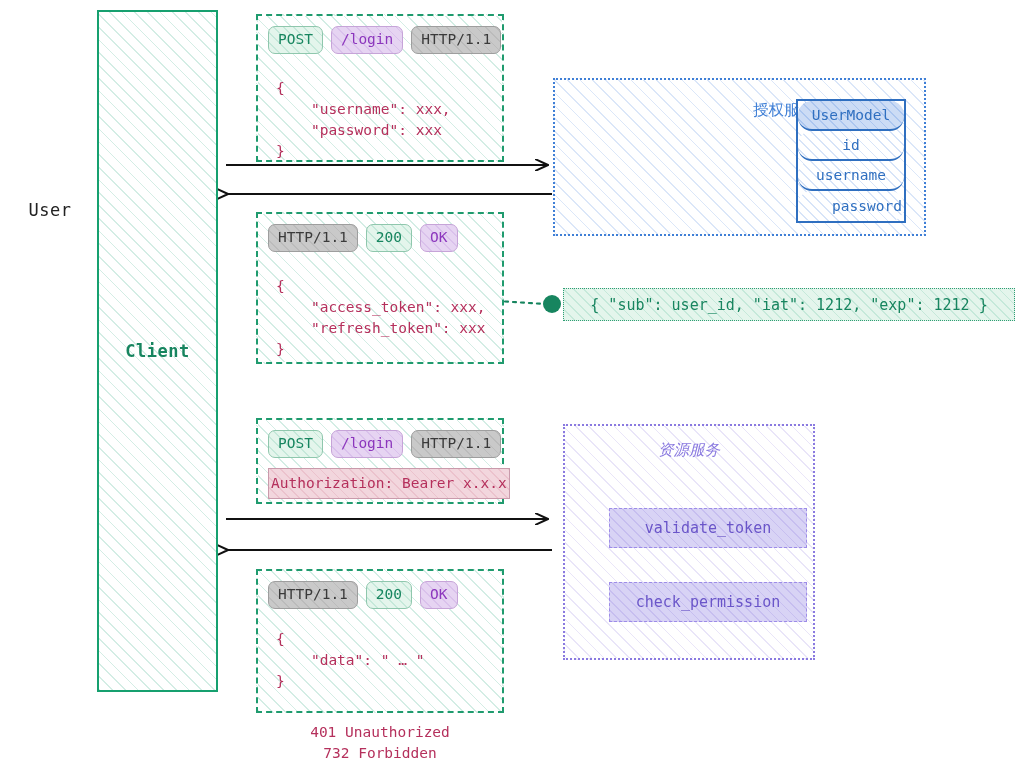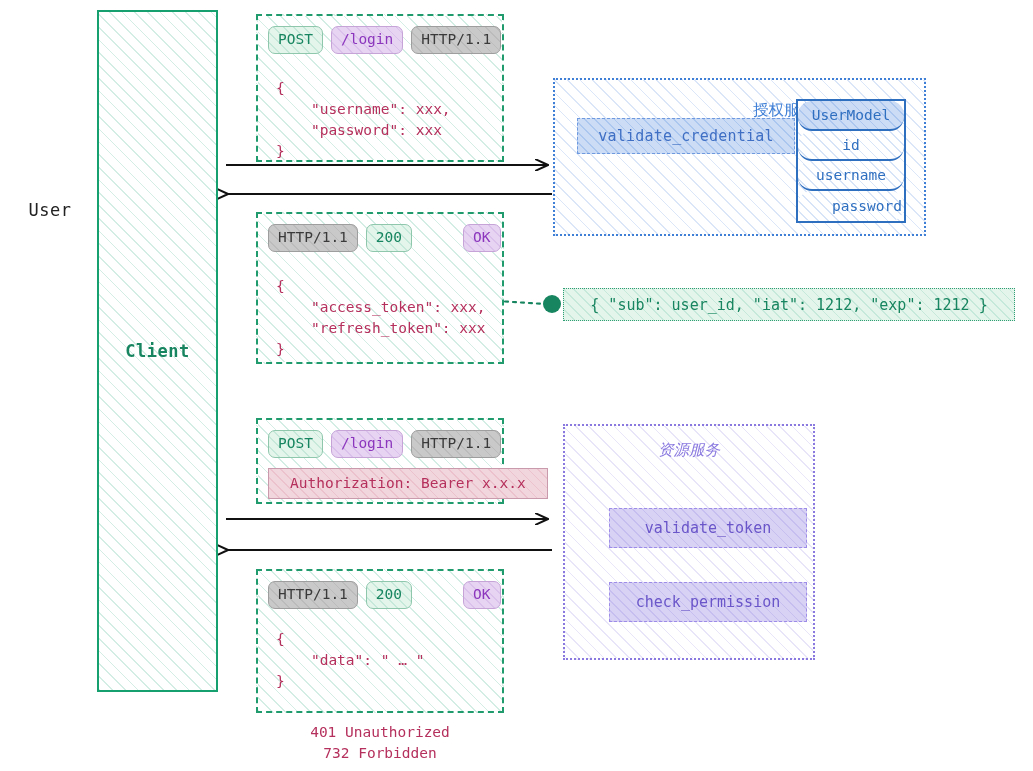--- a/index.html
+++ b/index.html
@@ -119,36 +119,36 @@
     border-radius: 7px;
     font-size: 14.5px;
     padding: 5px 9px 6px 9px;
     line-height: 1;
     white-space: nowrap;
   }
   .badge-method { border: 1px solid #8fc7ad; color: #17855f; }
   .badge-path   { border: 1px solid #c6a4d8; color: #8c36bd; }
   .badge-proto  { border: 1px solid #9e9e9e; color: #3a3a3a; }
   .badge-code   { border: 1px solid #8fc7ad; color: #17855f; }
-  .badge-status { border: 1px solid #c6a4d8; color: #8c36bd; margin-left: 43px; }
+  .badge-status { border: 1px solid #c6a4d8; color: #8c36bd; }
 
   .body-json {
     position: absolute;
     font-size: 14.5px;
     color: #b5305c;
     line-height: 21px;
     white-space: pre;
   }
   .auth-header {
     position: absolute;
     left: 10px;
     border: 1px solid #c99aab;
     color: #b5305c;
     font-size: 14.5px;
-    padding: 7px 21px;
+    padding: 7px 2px;
     line-height: 1;
     white-space: nowrap;
   }
 
   
   .service-box { }
   #auth-service {
     left: 553px; top: 78px; width: 373px; height: 158px;
     border: 2px dotted #3f7fd6;
   }
@@ -291,21 +291,20 @@
 }</div>
   </div>
 
   <div class="abs" id="error-notes">
     <span class="err-line">401 Unauthorized</span>
     <span class="err-line">732 Forbidden</span>
   </div>
 
   <div class="abs hatch-blue service-box" id="auth-service">
     <div id="auth-title">授权服务</div>
-    <div class="fn-blue hatch-blue-fill" style="left:22px; top:38px; width:216px; height:34px;">validate_credential</div>
   </div>
 
   <div class="abs" id="user-model">
     <div class="um-row hatch-blue-fill">UserModel</div>
     <div class="um-row hatch-blue-cell">id</div>
     <div class="um-row hatch-blue-cell">username</div>
     <div class="um-row hatch-blue-cell">password</div>
   </div>
 
   <div class="abs" id="jwt-dot"></div>

